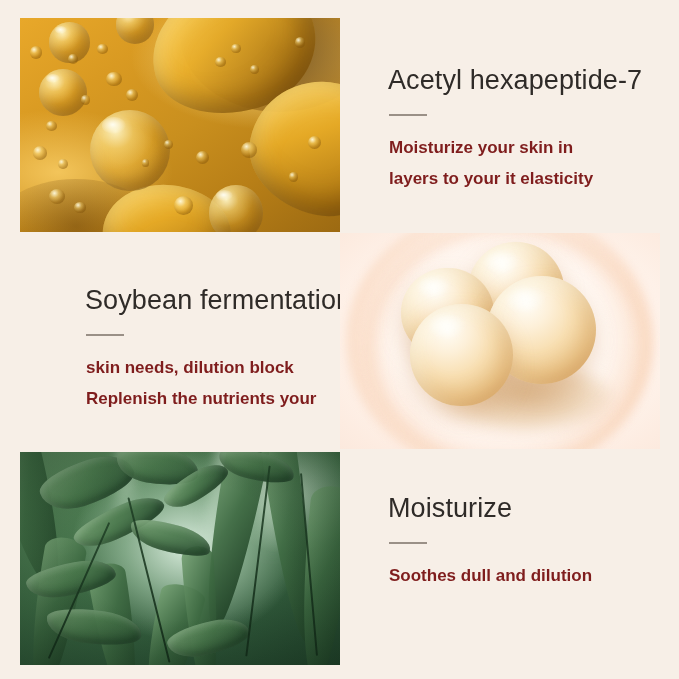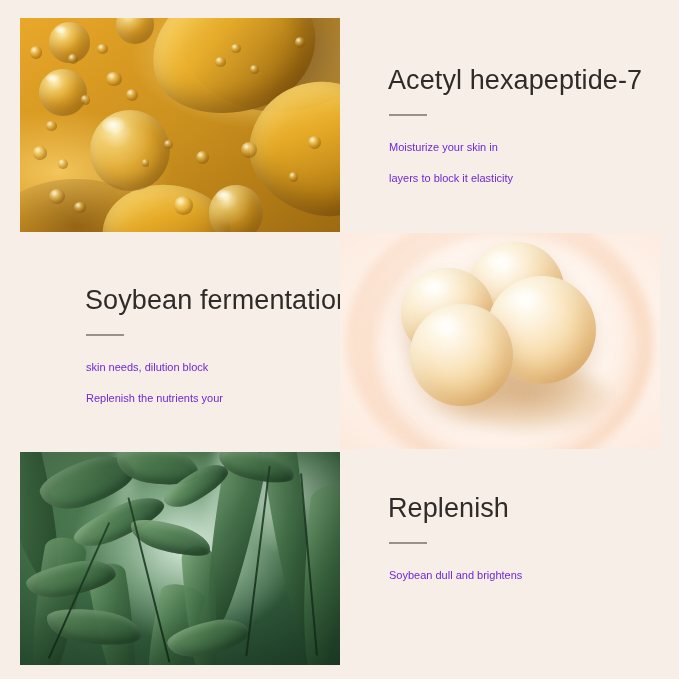--- a/index.html
+++ b/index.html
@@ -48,24 +48,24 @@
   }
   .rule {
     width: 38px;
     height: 2px;
     background: #8a7f75;
     opacity: .85;
     margin: 18px 0 0 1px;
   }
   .body {
     margin: 16px 0 0 1px;
-    font-size: 11px;
+    font-size: 17px;
     line-height: 31px;
-    color: #6d28d9;
-    font-weight: 400;
+    color: #7f1d1d;
+    font-weight: 700;
   }
   .body .ln { display: block; white-space: nowrap; }
 
   
   #panel-oil { left: 20px; top: 18px; width: 320px; height: 214px; }
   #panel-oil .base {
     position: absolute; inset: 0;
     background:
       radial-gradient(ellipse 70% 55% at 78% 18%, rgba(255,229,150,.95) 0%, rgba(226,160,35,0) 62%),
       radial-gradient(ellipse 55% 45% at 12% 72%, rgba(255,213,110,.75) 0%, rgba(214,148,28,0) 65%),
@@ -249,21 +249,21 @@
       <div class="bub" style="left:45%; top:57%; width:2.8%;height:4.2%;"></div>
       <div class="bub" style="left:38%; top:66%; width:2.4%;height:3.6%;"></div>
     </div>
   </div>
 
   <div class="textblock" id="text-acetyl" style="left:388px; top:64px; width:270px;">
     <h2 class="heading">Acetyl hexapeptide-7</h2>
     <div class="rule"></div>
     <p class="body">
       <span class="ln">Moisturize your skin in</span>
-      <span class="ln">layers to block it elasticity</span>
+      <span class="ln">layers to your it elasticity</span>
     </p>
   </div>
 
   <div class="textblock" id="text-soybean" style="left:85px; top:284px; width:280px;">
     <h2 class="heading">Soybean fermentation</h2>
     <div class="rule"></div>
     <p class="body">
       <span class="ln">skin needs, dilution block</span>
       <span class="ln">Replenish the nutrients your</span>
     </p>
@@ -313,20 +313,20 @@
       <div class="stipe" style="left:18%; top:30%; width:2px; height:70%; transform:rotate(24deg);"></div>
       <div class="stipe" style="left:40%; top:20%; width:2px; height:80%; transform:rotate(-14deg);"></div>
       <div class="stipe" style="left:74%; top:6%;  width:2px; height:90%; transform:rotate(7deg);"></div>
       <div class="stipe" style="left:90%; top:10%; width:2px; height:86%; transform:rotate(-5deg);"></div>
 
       <div class="vignette"></div>
     </div>
   </div>
 
   <div class="textblock" id="text-trehalose" style="left:388px; top:492px; width:270px;">
-    <h2 class="heading">Replenish</h2>
+    <h2 class="heading">Moisturize</h2>
     <div class="rule"></div>
     <p class="body">
-      <span class="ln">Soybean dull and brightens</span>
+      <span class="ln">Soothes dull and dilution</span>
     </p>
   </div>
 
 </div>
 
 </body></html>

